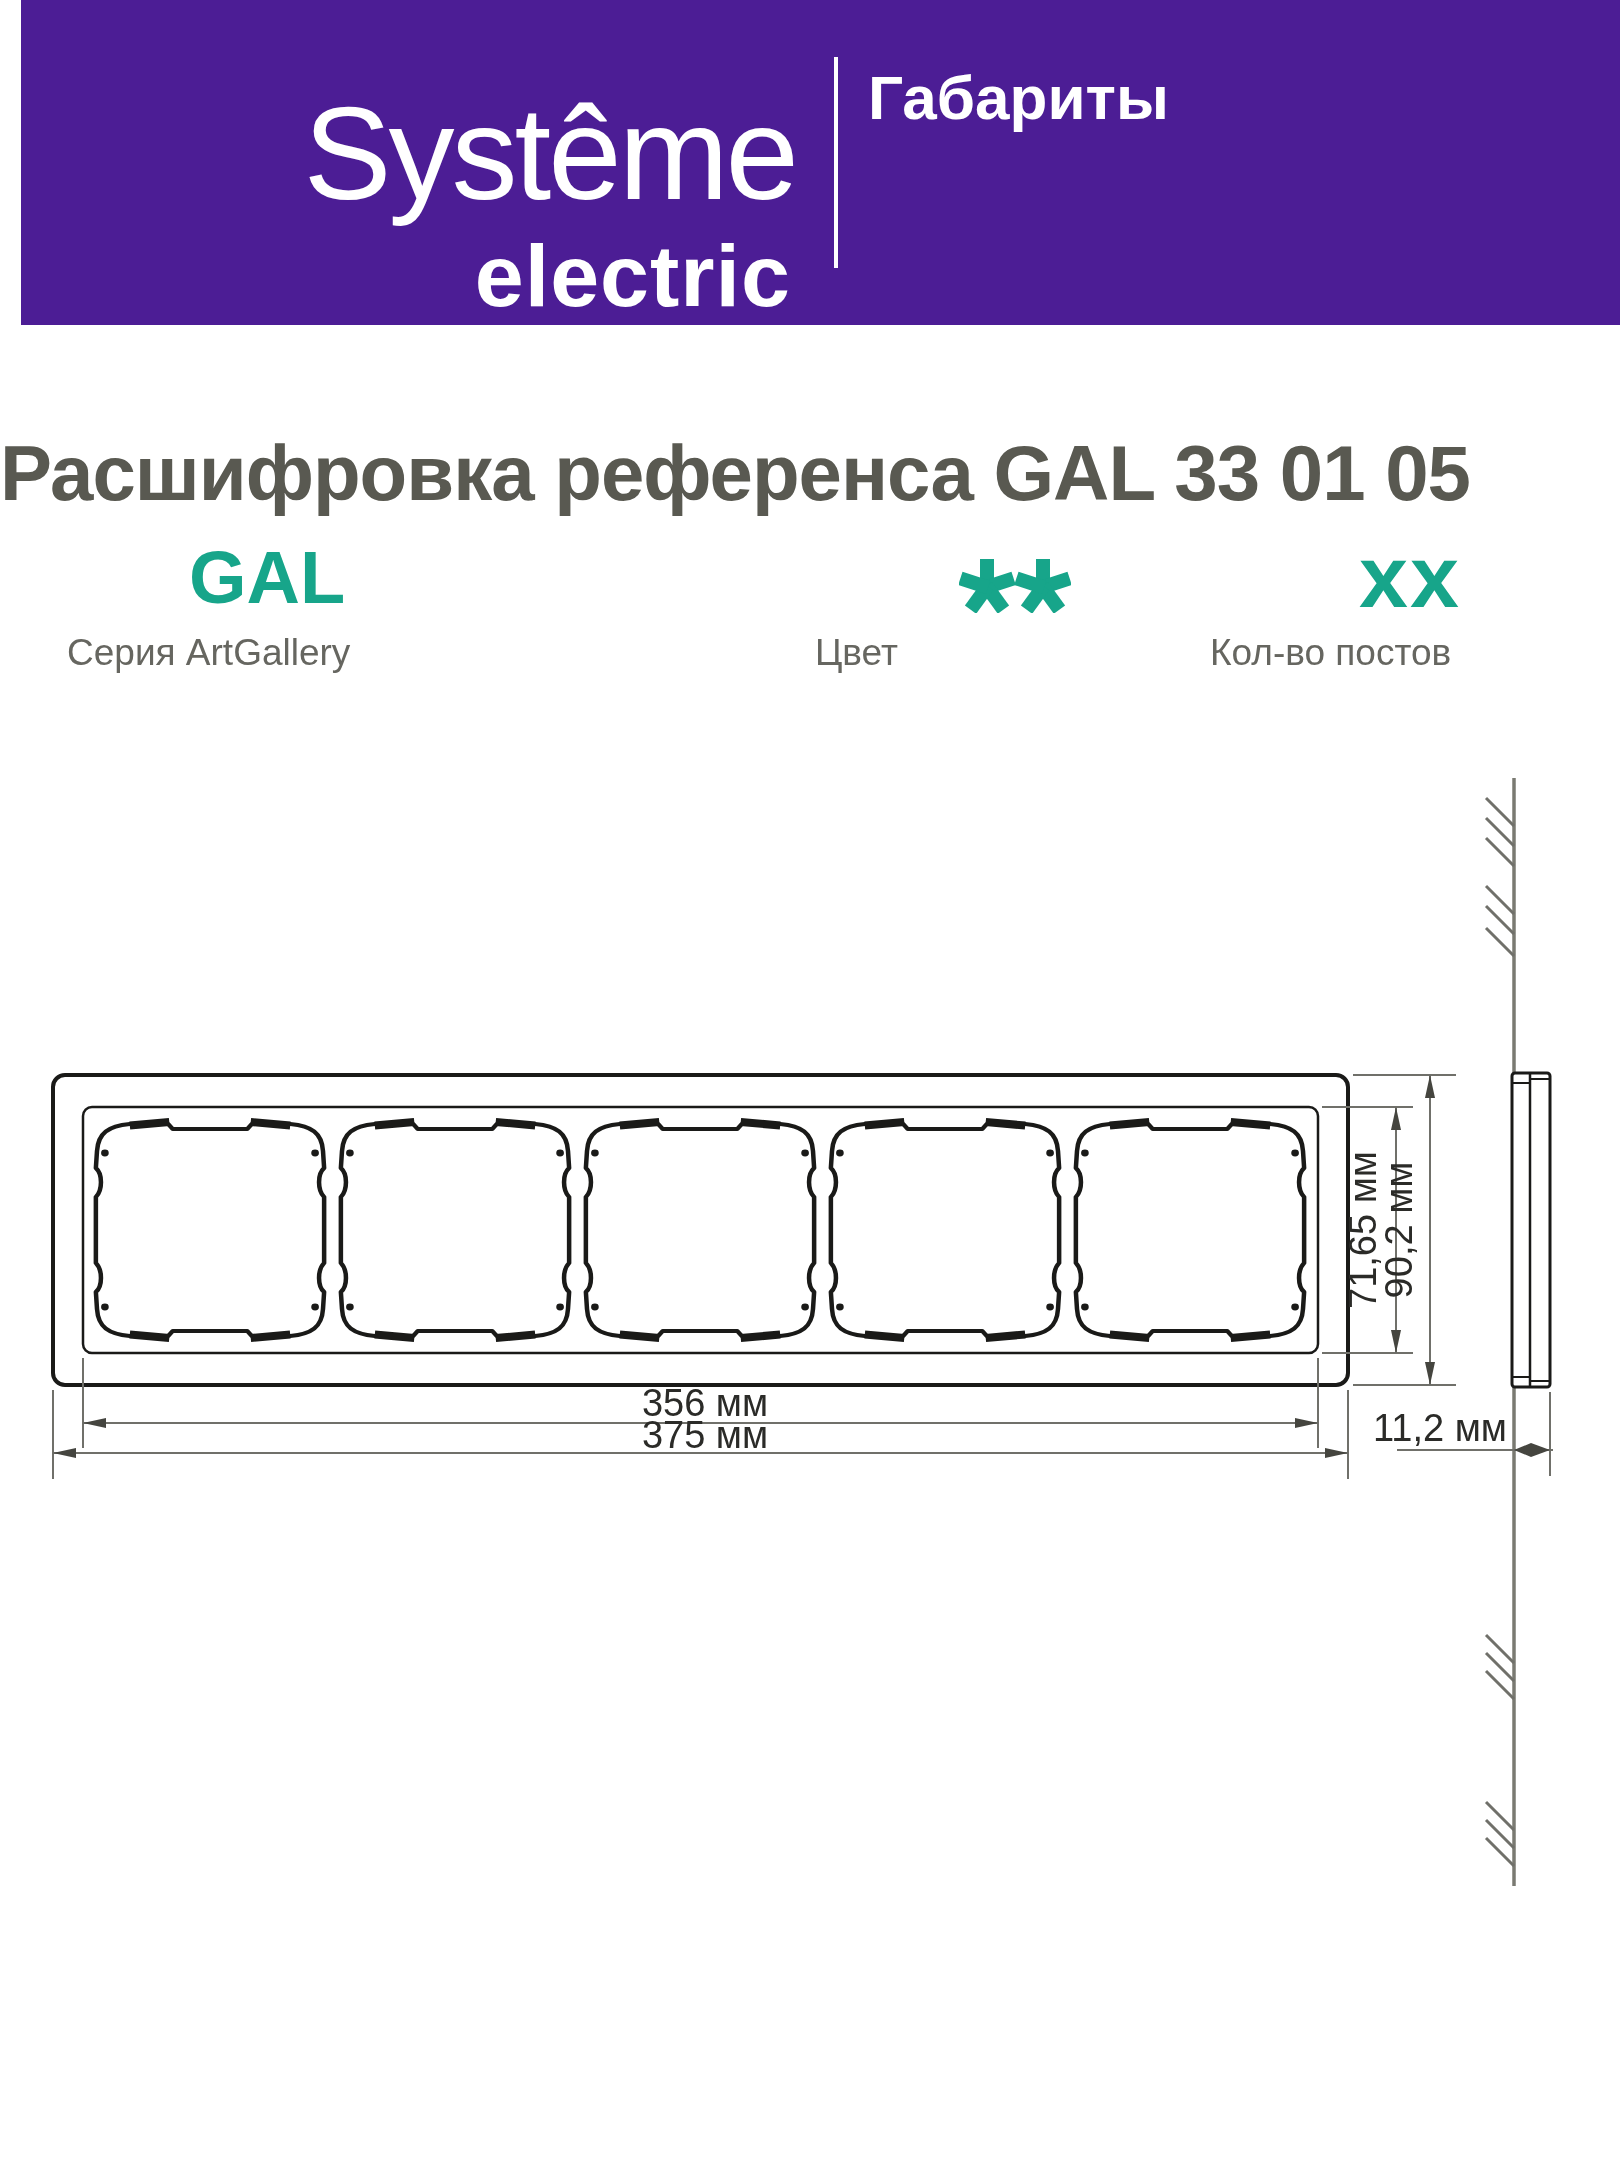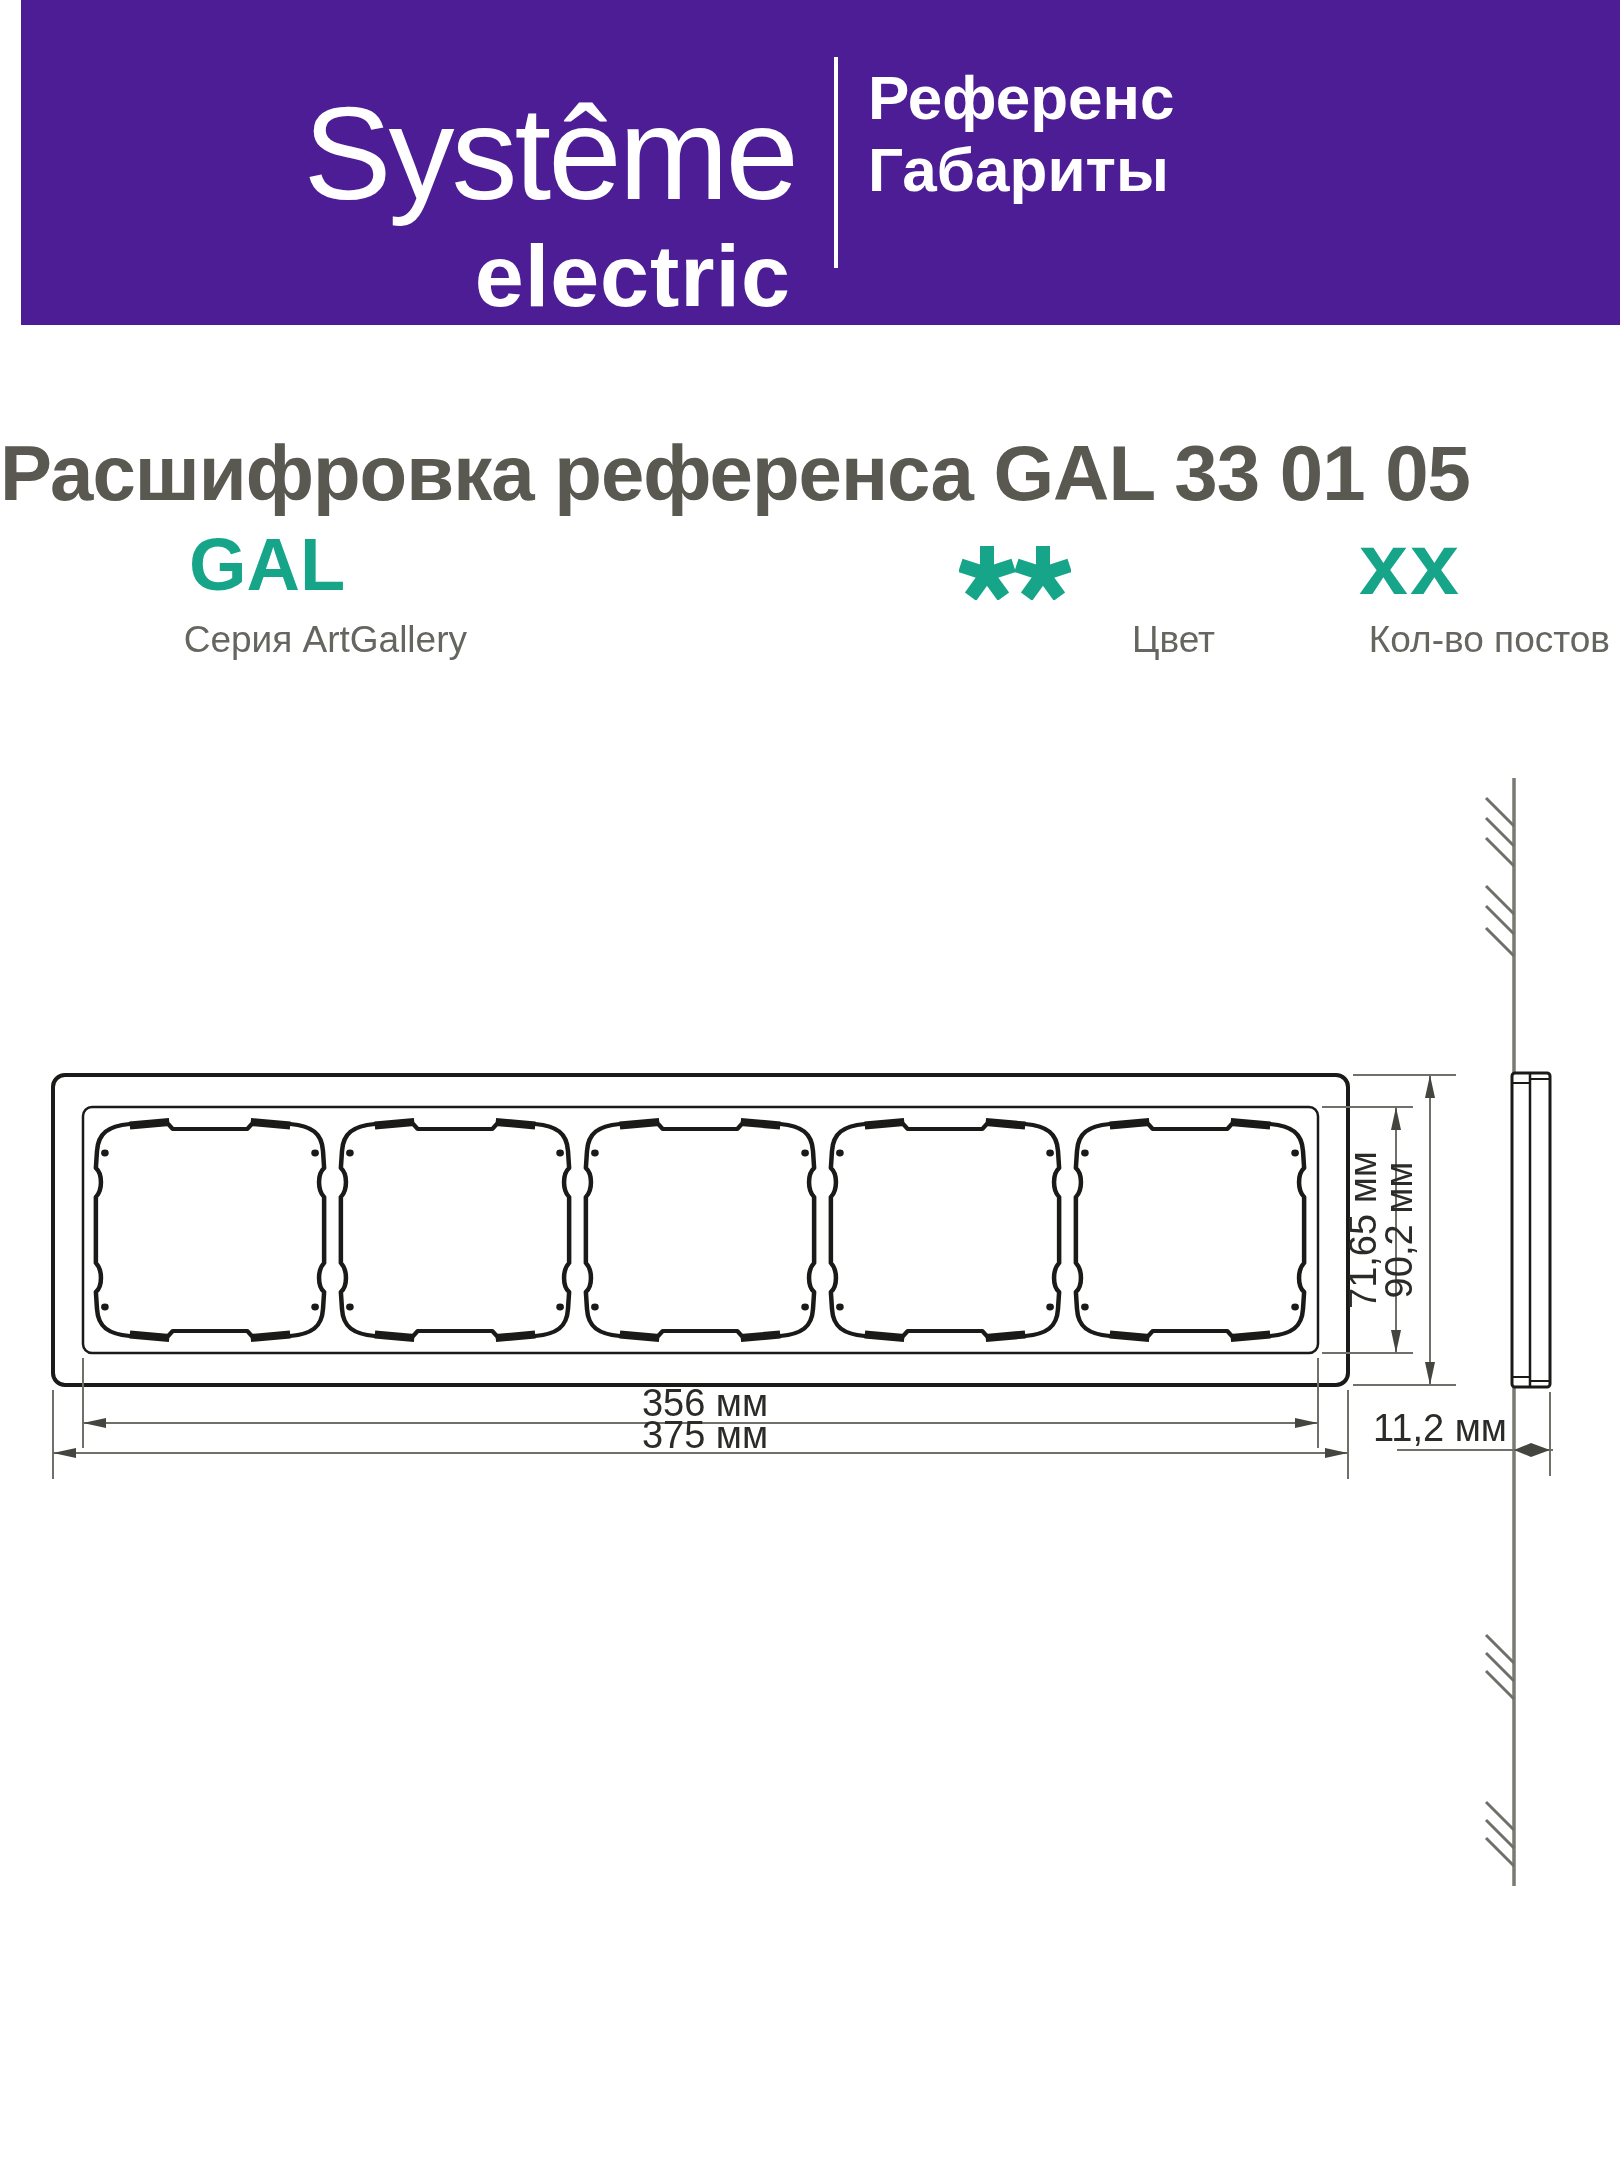--- a/index.html
+++ b/index.html
@@ -14,42 +14,41 @@
             color:#ffffff;font-size:88px;line-height:1;font-weight:700;letter-spacing:1px;}
   .band-divider{position:absolute;left:813px;top:57px;width:4px;height:211px;background:#ffffff;}
   .doc-type{position:absolute;left:847px;top:62px;color:#ffffff;font-size:62px;
             font-weight:700;line-height:72px;letter-spacing:0px;}
 
   
   .main-title{position:absolute;left:0;top:428px;width:1620px;text-align:left;
               color:#595951;font-size:78px;font-weight:700;letter-spacing:-1px;white-space:nowrap;}
 
   
-  .ref-col{position:absolute;top:524px;width:400px;text-align:right;}
+  .ref-col{position:absolute;top:537px;width:400px;text-align:left;}
   .ref-glyph{height:76px;display:flex;align-items:flex-end;justify-content:center;
              color:#17A58A;font-weight:700;}
   .ref-glyph.text-glyph{font-size:74px;line-height:70px;}
   .ref-glyph.text-glyph.xx{font-size:88px;line-height:72px;letter-spacing:2px;}
   .ref-label{margin-top:20px;color:#666660;font-size:37px;font-weight:400;line-height:40px;}
 
   
   .drawing{position:absolute;left:0;top:0;width:1620px;height:2160px;}
   svg text{font-family:"Liberation Sans","DejaVu Sans",sans-serif;}
 </style>
 </head>
 <body>
 
 <div class="page">
 
   <div class="band">
     <div class="logo-top">Systême</div>
     <div class="logo-bottom">electric</div>
     <div class="band-divider"></div>
     <div class="doc-type">
-      <div>Референс</div>
       <div>Габариты</div>
     </div>
   </div>
 
   <div class="main-title">Расшифровка референса GAL 33 01 05</div>
 
   <div class="ref-col" style="left:67px;">
     <div class="ref-glyph text-glyph">GAL</div>
     <div class="ref-label">Серия ArtGallery</div>
   </div>

